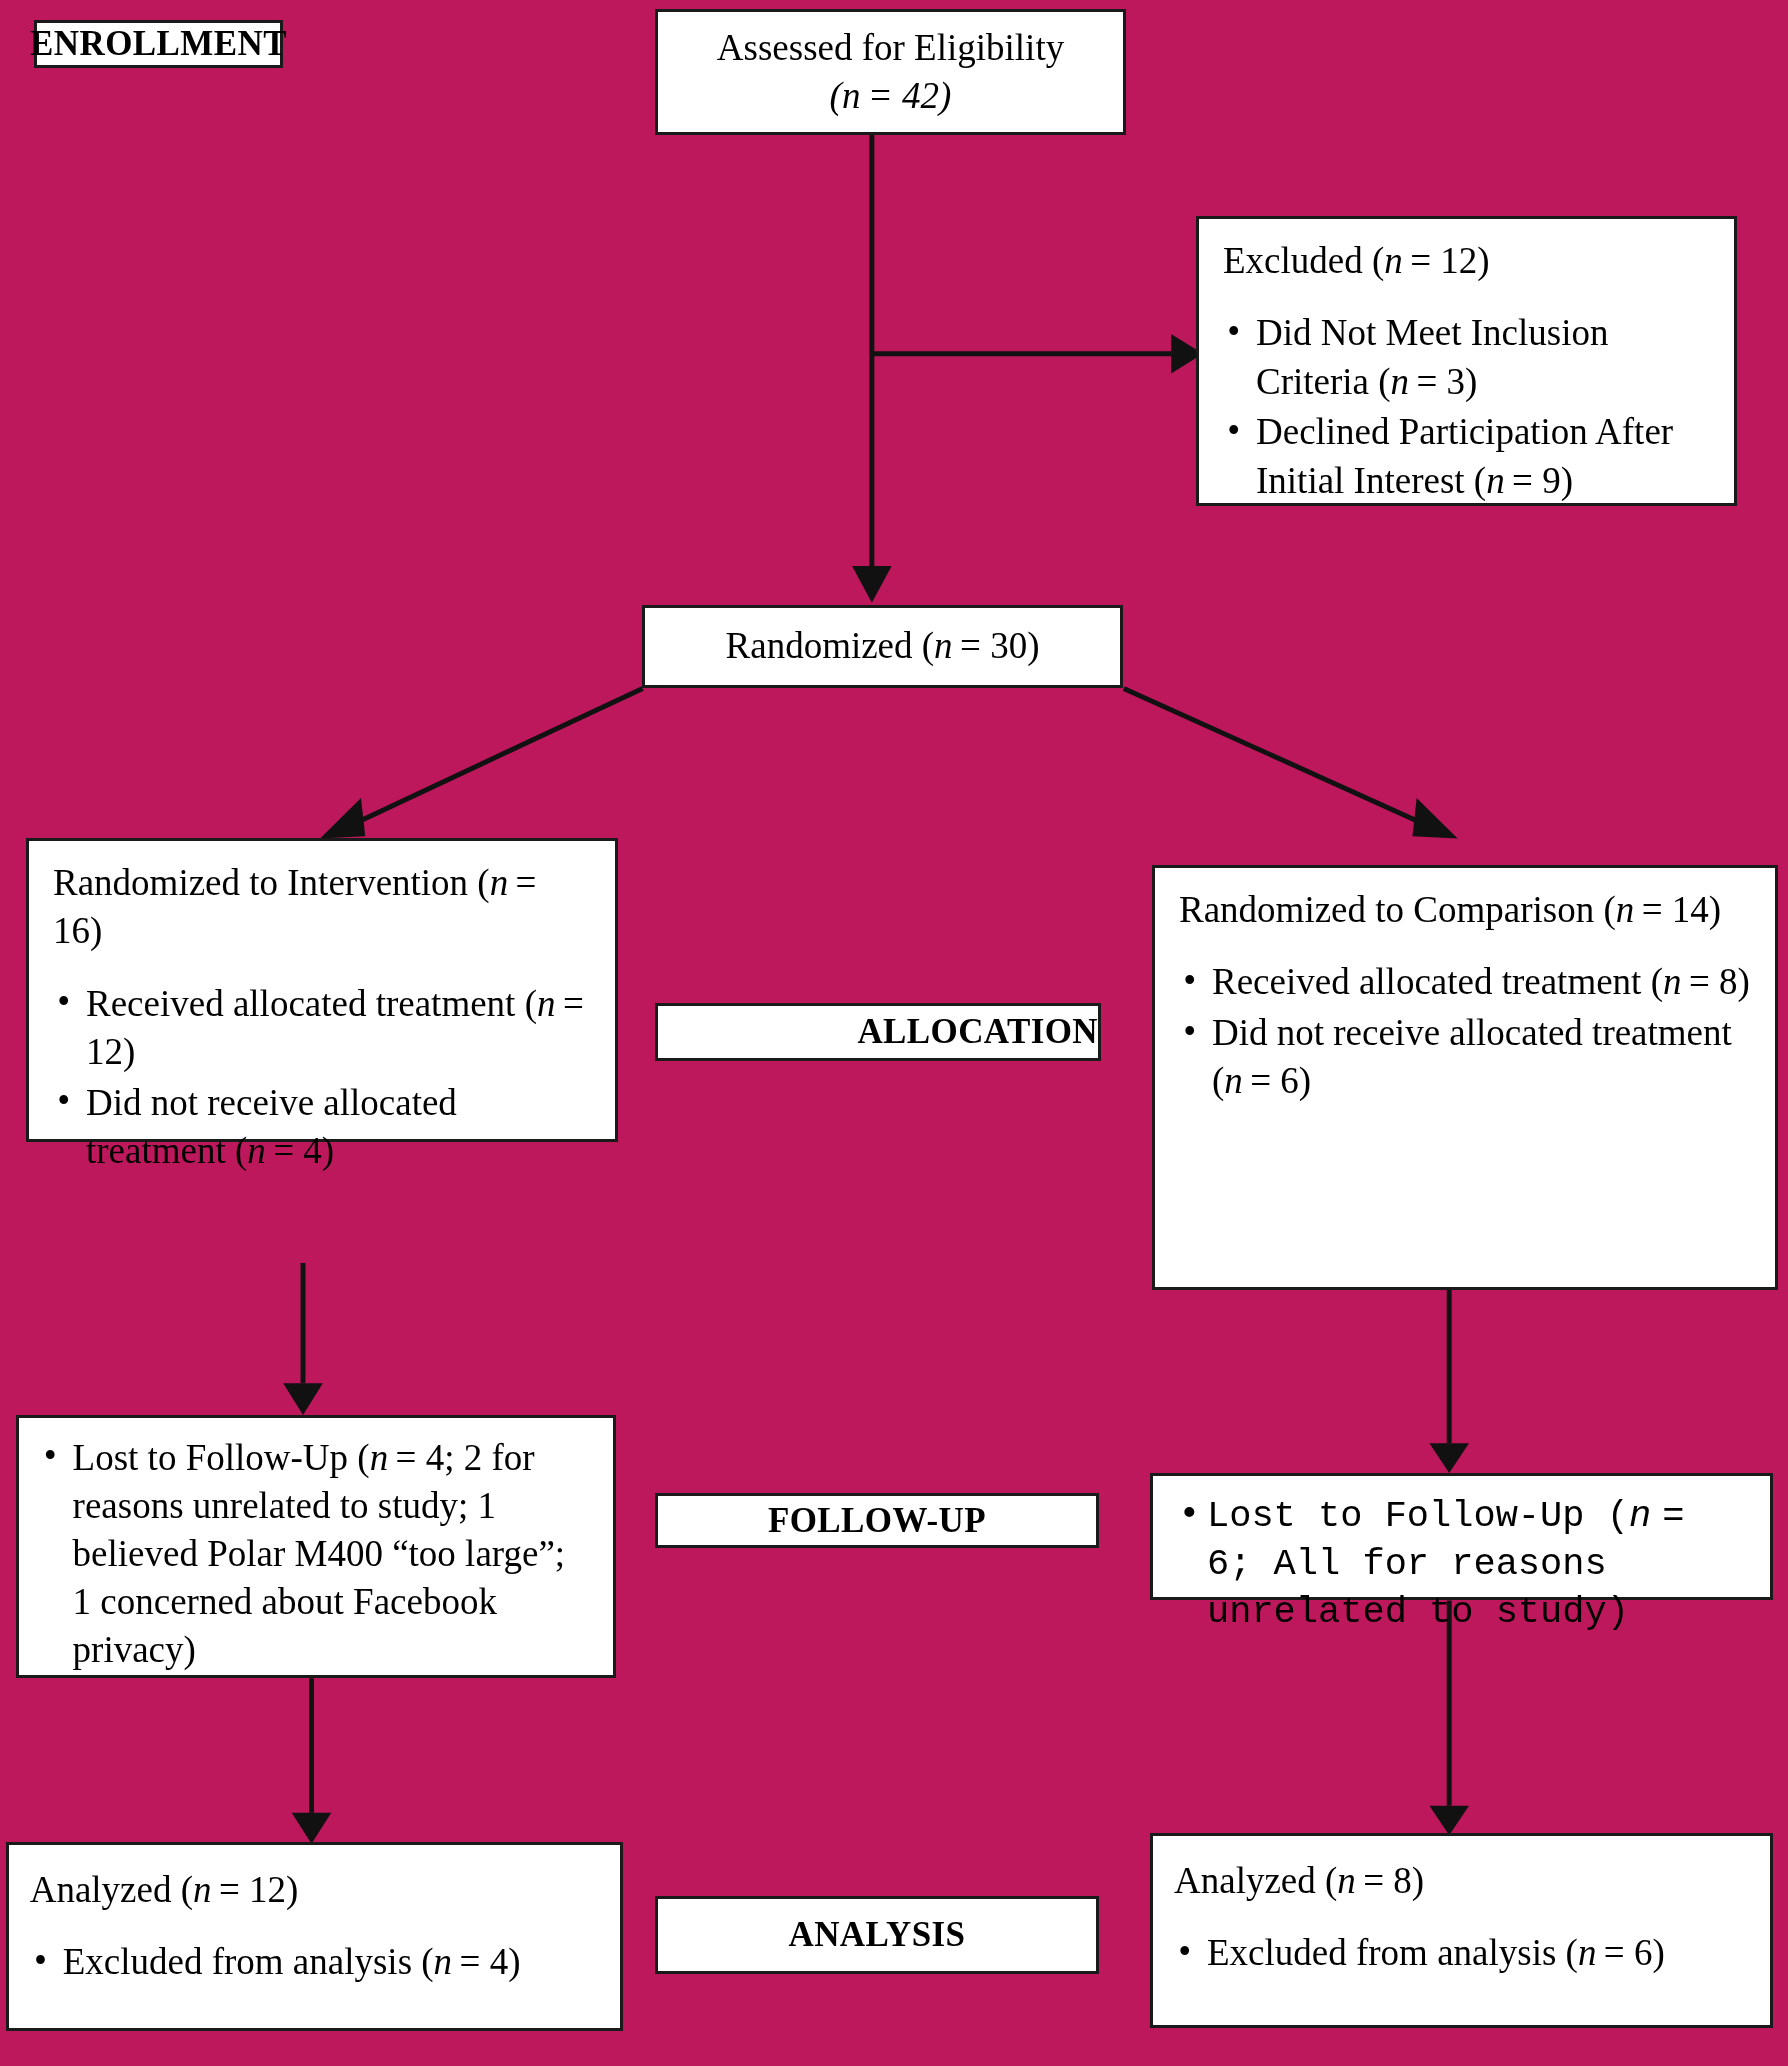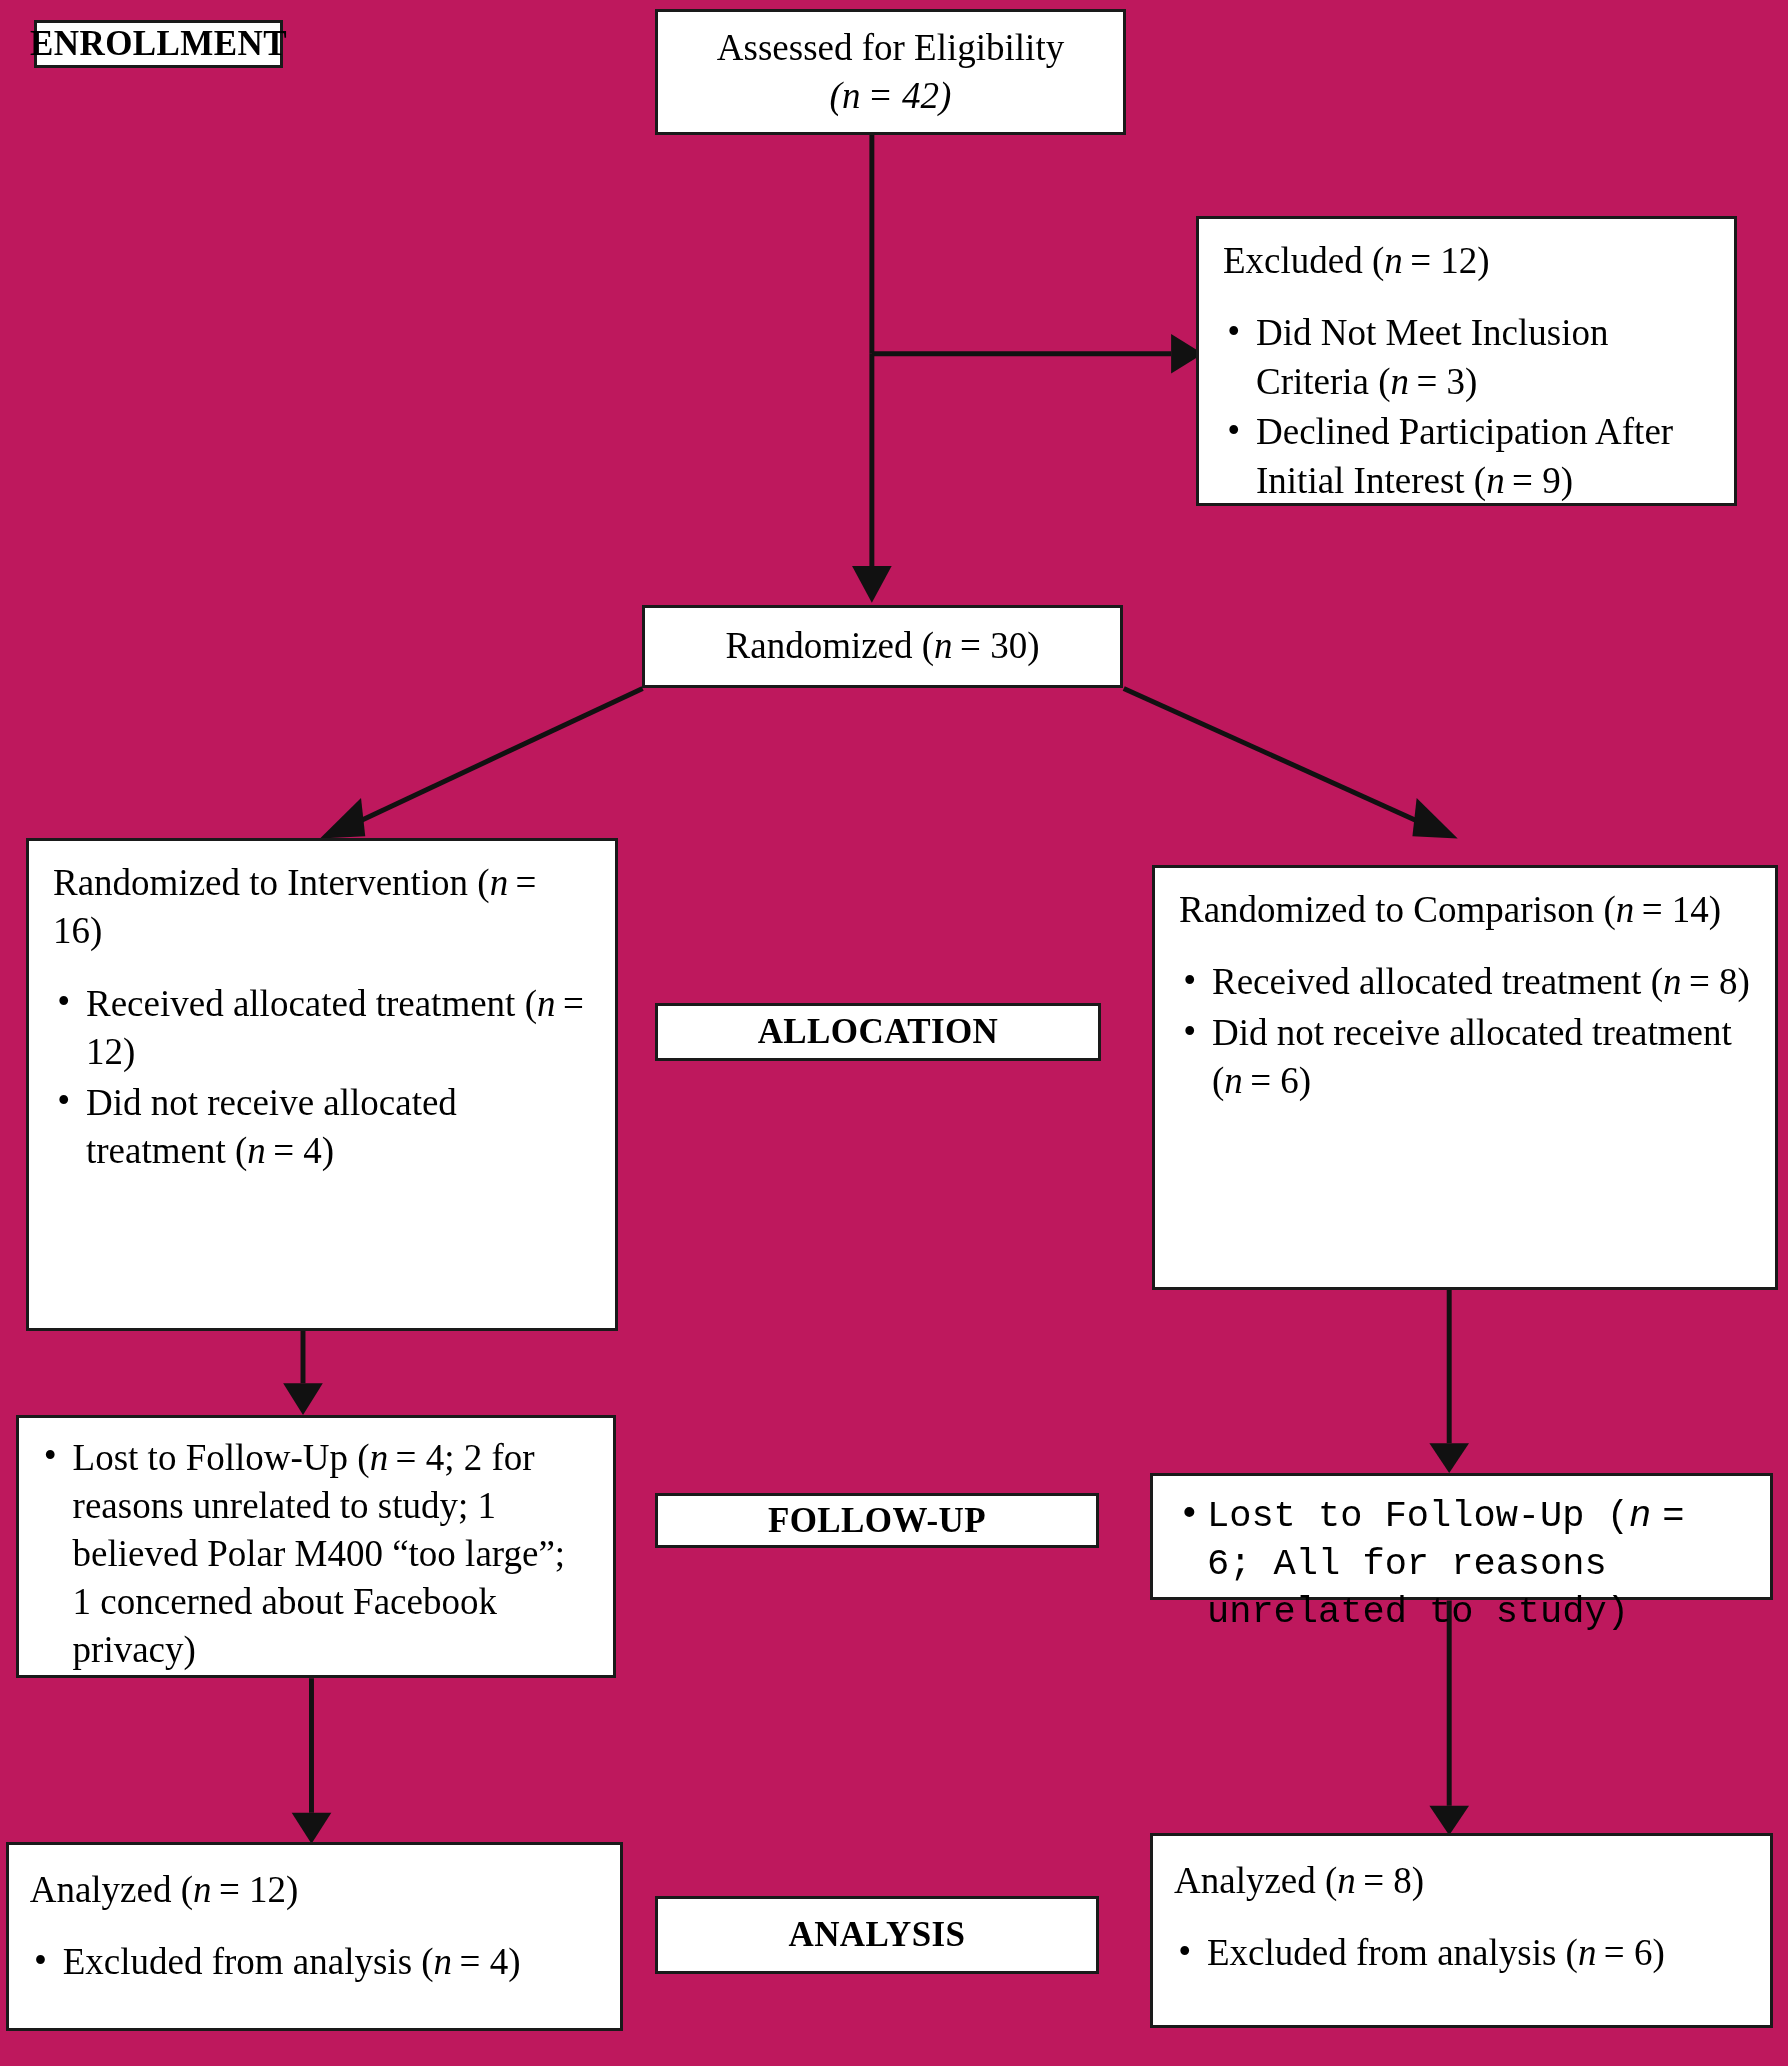--- a/index.html
+++ b/index.html
@@ -125,30 +125,30 @@
     <ul class="bullets">
       <li>Did Not Meet Inclusion Criteria (<span style="font-style:italic;">n</span> = 3)</li>
       <li>Declined Participation After Initial Interest (<span style="font-style:italic;">n</span> = 9)</li>
     </ul>
   </div>
 
   <div class="box content-box" style="left:642px; top:605px; width:481px; height:83px; display:flex; align-items:center; justify-content:center; padding:0 11.3px;">
     <div class="line-text">Randomized (<span style="font-style:italic;">n</span> = 30)</div>
   </div>
 
-  <div class="box content-box" style="left:26px; top:838px; width:592px; height:493px;">
+  <div class="box content-box" style="left:26px; top:838px; width:592px; height:304px;">
     <div class="line-text">Randomized to Intervention (<span style="font-style:italic;">n</span> = 16)</div>
     <div class="gap-sm"></div>
     <ul class="bullets">
       <li>Received allocated treatment (<span style="font-style:italic;">n</span> = 12)</li>
       <li>Did not receive allocated treatment (<span style="font-style:italic;">n</span> = 4)</li>
     </ul>
   </div>
 
-  <div class="box stage-label" style="left:655px; top:1003px; width:446px; height:58px;">
+  <div class="box stage-label" style="left:655px; top:1003px; width:446px; height:58px;justify-content:flex-end;">
     <span>ALLOCATION</span>
   </div>
 
   <div class="box content-box" style="left:1152px; top:838px; width:626px; height:425px;margin-top:27px;">
     <div class="line-text">Randomized to Comparison (<span style="font-style:italic;">n</span> = 14)</div>
     <div class="gap-sm"></div>
     <ul class="bullets">
       <li>Received allocated treatment (<span style="font-style:italic;">n</span> = 8)</li>
       <li>Did not receive allocated treatment (<span style="font-style:italic;">n</span> = 6)</li>
     </ul>

